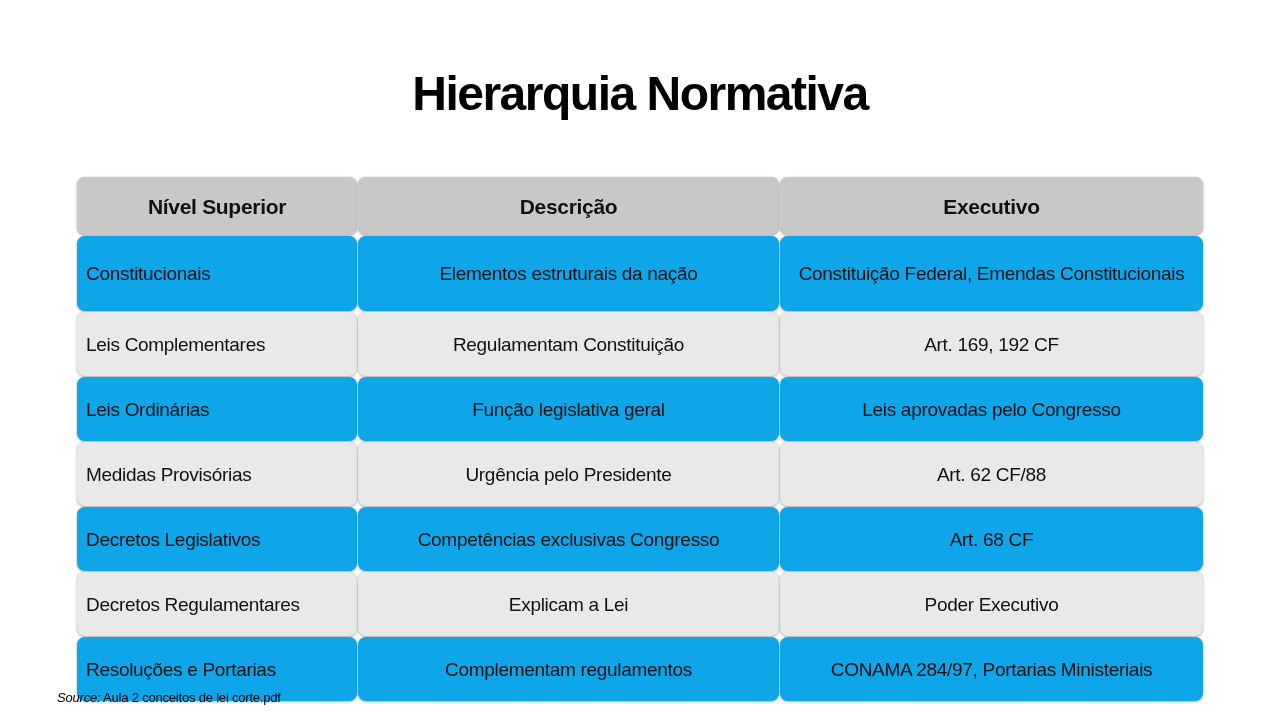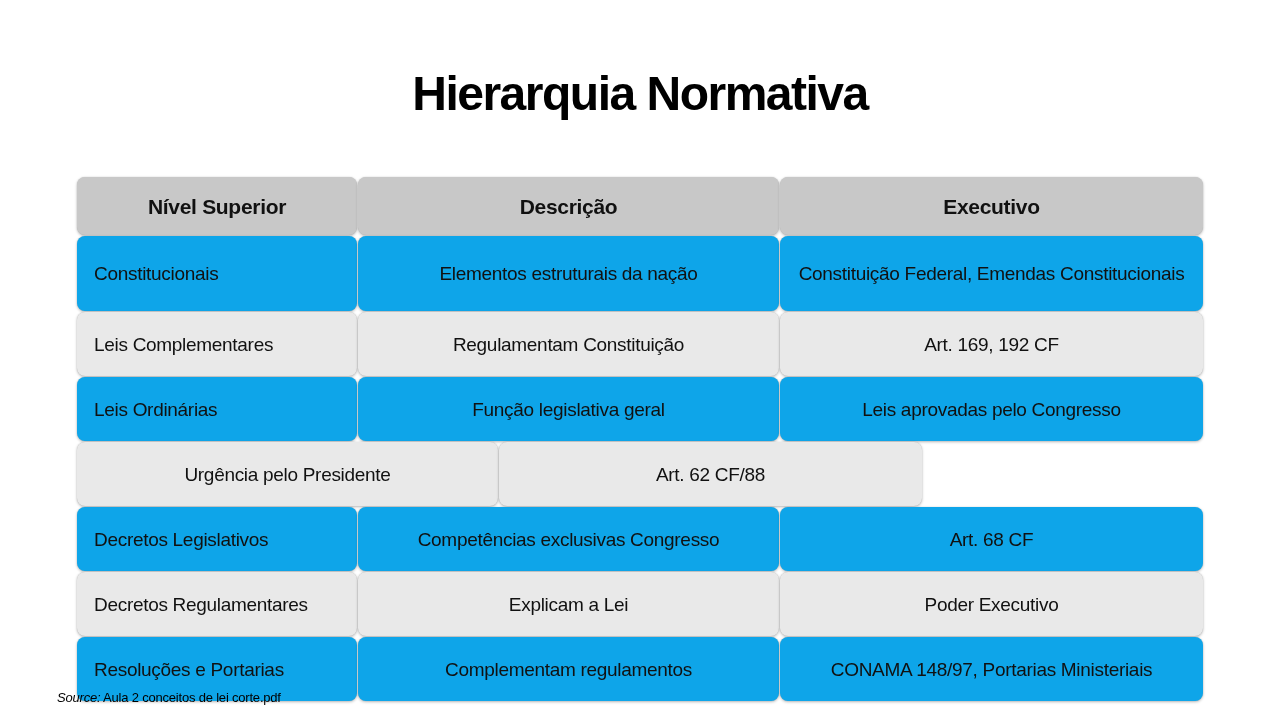--- a/index.html
+++ b/index.html
@@ -41,21 +41,21 @@
       margin-bottom: 1px;
     }
     .cell {
       box-sizing: border-box;
       border-radius: 8px;
       box-shadow: 0 1px 3px rgba(0,0,0,0.28), 0 0 1px rgba(0,0,0,0.18);
       display: flex;
       align-items: center;
       font-size: 19px;
       line-height: 23px;
-      padding: 0 17px;
+      padding: 0 9px;
       margin-right: 1px;
       letter-spacing: -0.3px;
     }
     .cell:last-child { margin-right: 0; }
     .c1 { width: 280px; justify-content: flex-start; }
     .c2 { width: 421px; justify-content: center; text-align: center; }
     .c3 { width: 423px; justify-content: center; text-align: center; }
     .header .cell {
       background: #c8c8c8;
       height: 58px;
@@ -103,39 +103,40 @@
       <div class="cell c3">Art. 169, 192 CF</div>
     </div>
 
     <div class="row normal light">
       <div class="cell c1">Leis Ordinárias</div>
       <div class="cell c2">Função legislativa geral</div>
       <div class="cell c3">Leis aprovadas pelo Congresso</div>
     </div>
 
     <div class="row normal dark">
+      <div class="cell c1">Medidas Provisórias</div>
       <div class="cell c2">Urgência pelo Presidente</div>
       <div class="cell c3">Art. 62 CF/88</div>
     </div>
 
     <div class="row normal light">
       <div class="cell c1">Decretos Legislativos</div>
       <div class="cell c2">Competências exclusivas Congresso</div>
       <div class="cell c3">Art. 68 CF</div>
     </div>
 
     <div class="row normal dark">
       <div class="cell c1">Decretos Regulamentares</div>
       <div class="cell c2">Explicam a Lei</div>
       <div class="cell c3">Poder Executivo</div>
     </div>
 
     <div class="row normal light">
       <div class="cell c1">Resoluções e Portarias</div>
       <div class="cell c2">Complementam regulamentos</div>
-      <div class="cell c3">CONAMA 148/97, Portarias Ministeriais</div>
+      <div class="cell c3">CONAMA 284/97, Portarias Ministeriais</div>
     </div>
   </div>
 
   <div class="source">
     <span class="src-label">Source:</span><span> Aula 2 conceitos de lei corte.pdf</span>
   </div>
 </div>
 
 </body></html>

